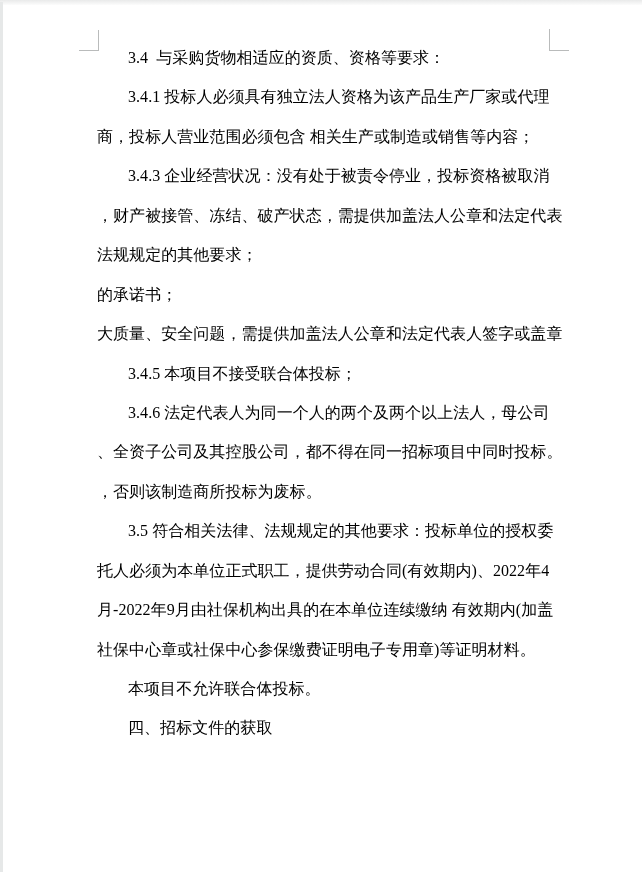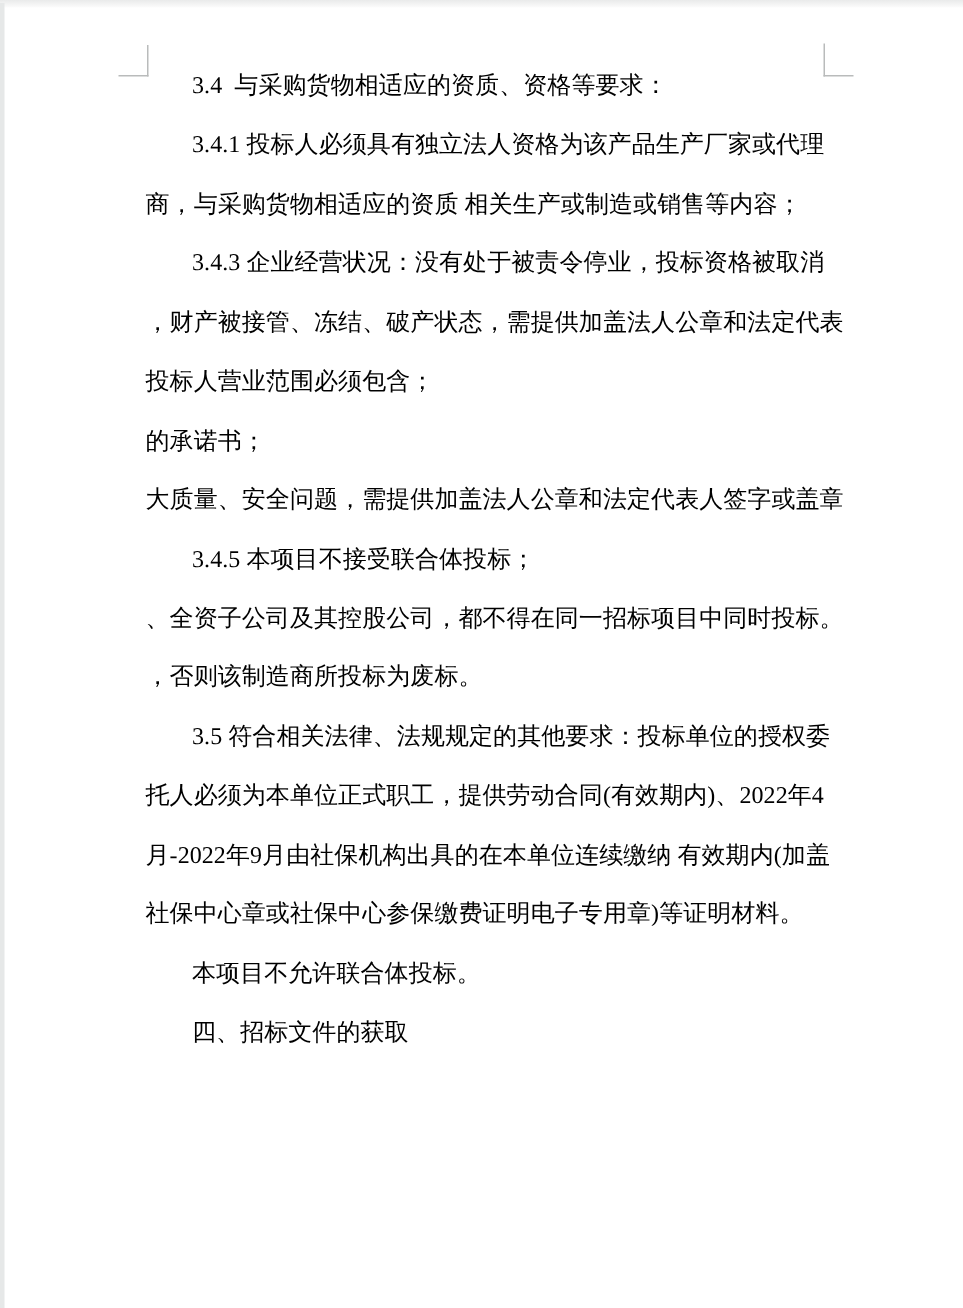--- a/index.html
+++ b/index.html
@@ -66,27 +66,28 @@
 <body>
 
 <div class="page">
   <div class="top-band"></div>
   <div class="left-edge"></div>
   <div class="crop-mark-left"></div>
   <div class="crop-mark-right"></div>
   <div class="text-body">
       <div class="line indent">3.4  与采购货物相适应的资质、资格等要求：</div>
       <div class="line indent">3.4.1 投标人必须具有独立法人资格为该产品生产厂家或代理</div>
-      <div class="line">商，与采购货物相适应的资质 相关生产或制造或销售等内容；</div>
+      <div class="line">商，投标人营业范围必须包含 相关生产或制造或销售等内容；</div>
       <div class="line indent">3.4.3 企业经营状况：没有处于被责令停业，投标资格被取消</div>
       <div class="line">，财产被接管、冻结、破产状态，需提供加盖法人公章和法定代表</div>
-      <div class="line">投标人营业范围必须包含；</div>
+      <div class="line">法规规定的其他要求；</div>
       <div class="line">的承诺书；</div>
       <div class="line">大质量、安全问题，需提供加盖法人公章和法定代表人签字或盖章</div>
       <div class="line indent">3.4.5 本项目不接受联合体投标；</div>
+      <div class="line indent">3.4.6 法定代表人为同一个人的两个及两个以上法人，母公司</div>
       <div class="line">、全资子公司及其控股公司，都不得在同一招标项目中同时投标。</div>
       <div class="line">，否则该制造商所投标为废标。</div>
       <div class="line indent">3.5 符合相关法律、法规规定的其他要求：投标单位的授权委</div>
       <div class="line">托人必须为本单位正式职工，提供劳动合同(有效期内)、2022年4</div>
       <div class="line">月-2022年9月由社保机构出具的在本单位连续缴纳 有效期内(加盖</div>
       <div class="line">社保中心章或社保中心参保缴费证明电子专用章)等证明材料。</div>
       <div class="line indent">本项目不允许联合体投标。</div>
       <div class="line indent">四、招标文件的获取</div>
     </div>
 </div>

